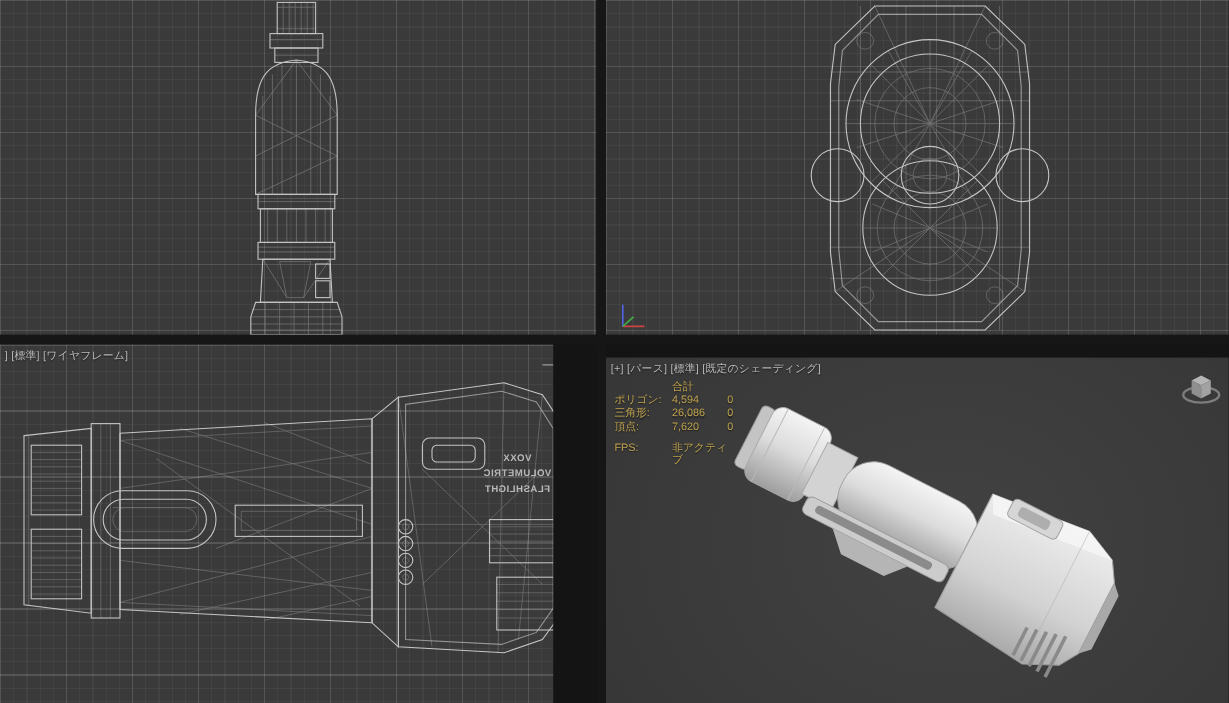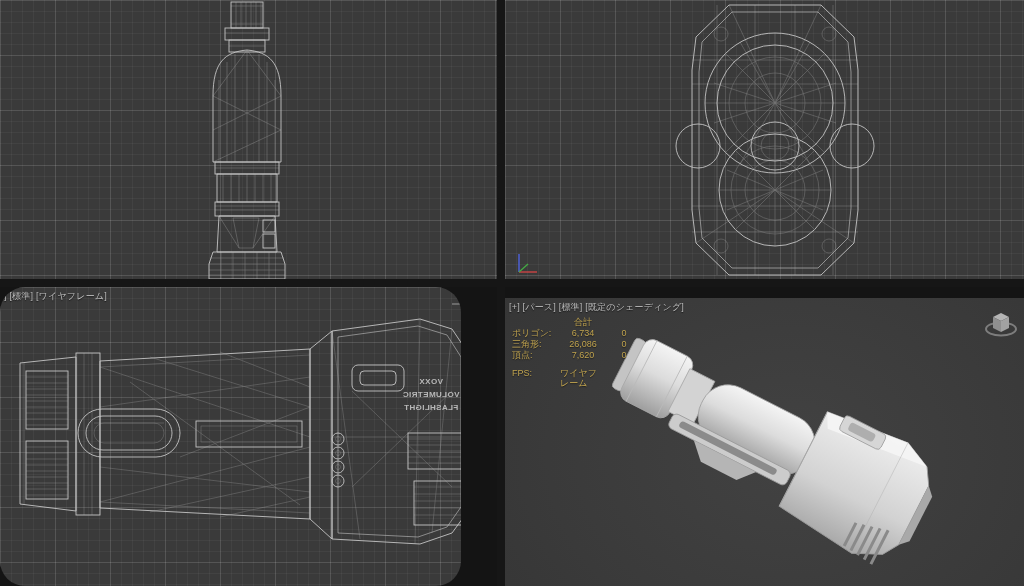--- a/index.html
+++ b/index.html
@@ -7,32 +7,32 @@
   .stage{position:relative;width:1024px;height:586px;background:#141414;}
   .vp{position:absolute;overflow:hidden;}
   .vp-grid{background-color:#3a3a3a;
     background-image:
       repeating-linear-gradient(to right, rgba(255,255,255,0.10) 0 1px, transparent 1px 55px),
       repeating-linear-gradient(to bottom, rgba(255,255,255,0.10) 0 1px, transparent 1px 55px),
       repeating-linear-gradient(to right, rgba(255,255,255,0.045) 0 1px, transparent 1px 11px),
       repeating-linear-gradient(to bottom, rgba(255,255,255,0.045) 0 1px, transparent 1px 11px);}
   .vp-tl{left:0;top:0;width:497px;height:279px;}
   .vp-tr{left:505px;top:0;width:519px;height:279px;}
-  .vp-bl{left:0;top:287px;width:461px;height:299px;border-radius:25px;}
+  .vp-bl{left:0;top:287px;width:461px;height:299px;}
   .vp-br{left:505px;top:298px;width:519px;height:387px;
     background:radial-gradient(ellipse at 55% 40%, #424242 0%, #3a3a3a 60%, #343434 100%);}
   .divider-v{position:absolute;left:497px;top:0;width:8px;height:586px;background:#161616;}
   .divider-h{position:absolute;left:0;top:279px;width:1024px;height:8px;background:#161616;}
   .vp-header{position:absolute;left:4px;top:3px;font-size:9px;color:#bdbdbd;
     letter-spacing:.2px;white-space:nowrap;z-index:5;text-shadow:0 1px 1px rgba(0,0,0,.6);}
   .wire{position:absolute;left:0;top:0;}
   .stats{position:absolute;left:7px;top:19px;z-index:5;color:#bfa24d;font-size:9px;
     display:grid;grid-template-columns:48px 46px 36px;row-gap:1px;line-height:10px;
     text-shadow:0 1px 1px rgba(0,0,0,.5);}
-  .stats .r{text-align:center;}
+  .stats .r{text-align:left;}
   .stats .spacer{grid-column:1 / span 3;height:6px;}
   .brand{position:absolute;left:400px;top:88px;width:62px;z-index:4;
     transform:scaleX(-1);color:#cdcdcd;font-size:8px;font-weight:bold;
     line-height:13px;letter-spacing:.4px;text-align:center;opacity:.85;}
   .viewcube{position:absolute;right:3px;top:5px;z-index:5;}
   .corner-axis{position:absolute;left:5px;bottom:0;z-index:5;}
 </style>
 </head>
 <body>
 
@@ -159,31 +159,31 @@
   </div>
 
   <div class="vp vp-br">
     <div class="vp-header">[+] [パース] [標準] [既定のシェーディング]</div>
 
     <div class="stats">
       <span></span>
         <span class="r">合計</span>
         <span></span>
       <span>ポリゴン:</span>
-      <span class="r">6,734</span>
+      <span class="r">4,594</span>
       <span class="r">0</span>
       <span>三角形:</span>
       <span class="r">26,086</span>
       <span class="r">0</span>
       <span>頂点:</span>
       <span class="r">7,620</span>
       <span class="r">0</span>
       <span class="spacer"></span>
       <span>FPS:</span>
-      <span>ワイヤフレーム</span>
+      <span>非アクティブ</span>
       <span></span>
     </div>
 
     <svg class="wire" width="519" height="299">
       <defs>
         <linearGradient id="cyl" x1="0" y1="0" x2="0" y2="1">
           <stop offset="0" stop-color="#f4f4f4"></stop>
             <stop offset="0.45" stop-color="#dcdcdc"></stop>
             <stop offset="1" stop-color="#9e9e9e"></stop>
         </linearGradient>

